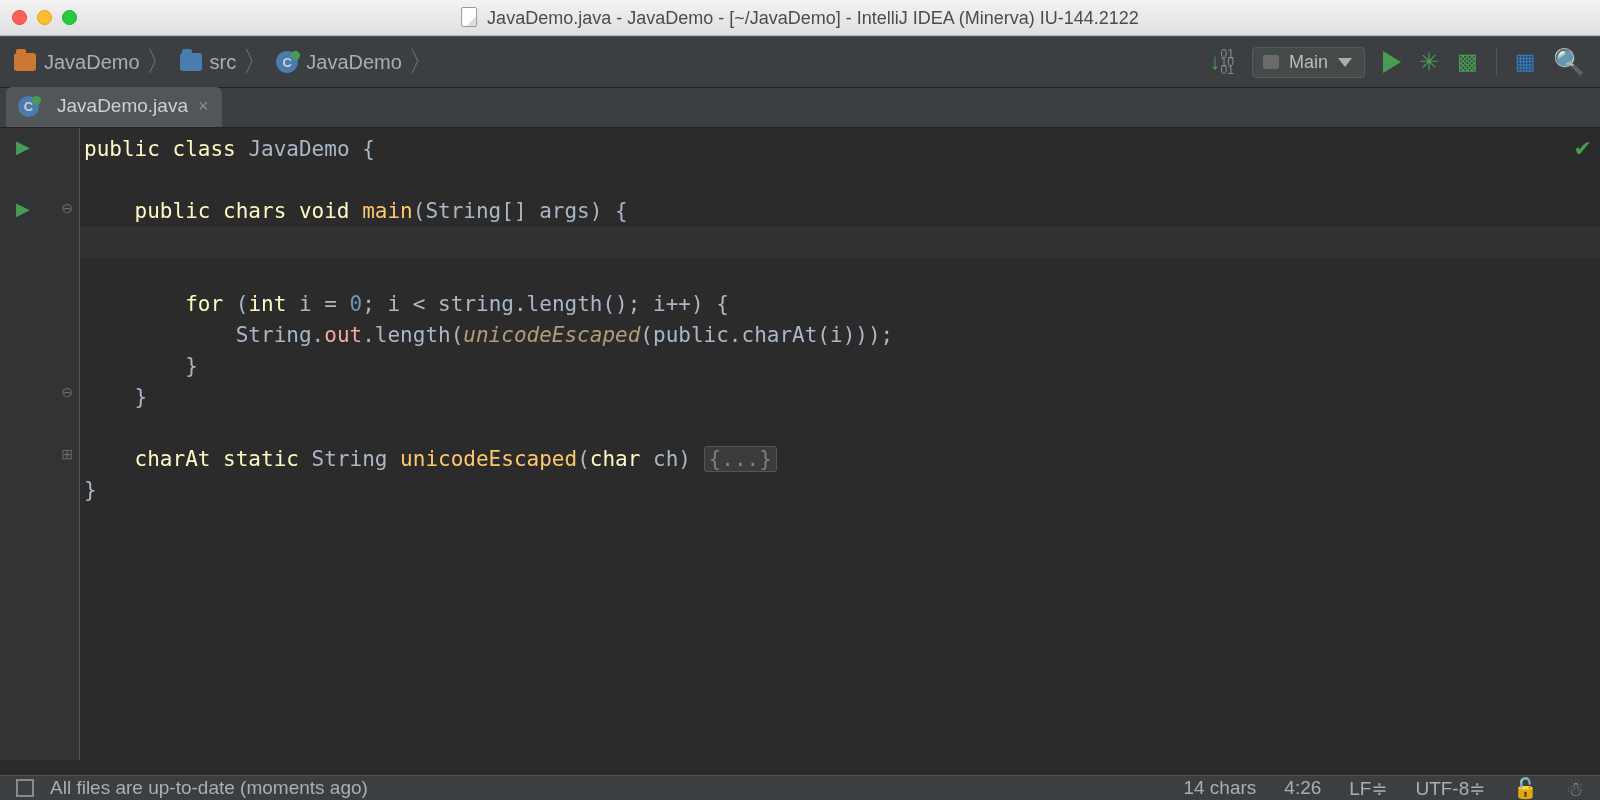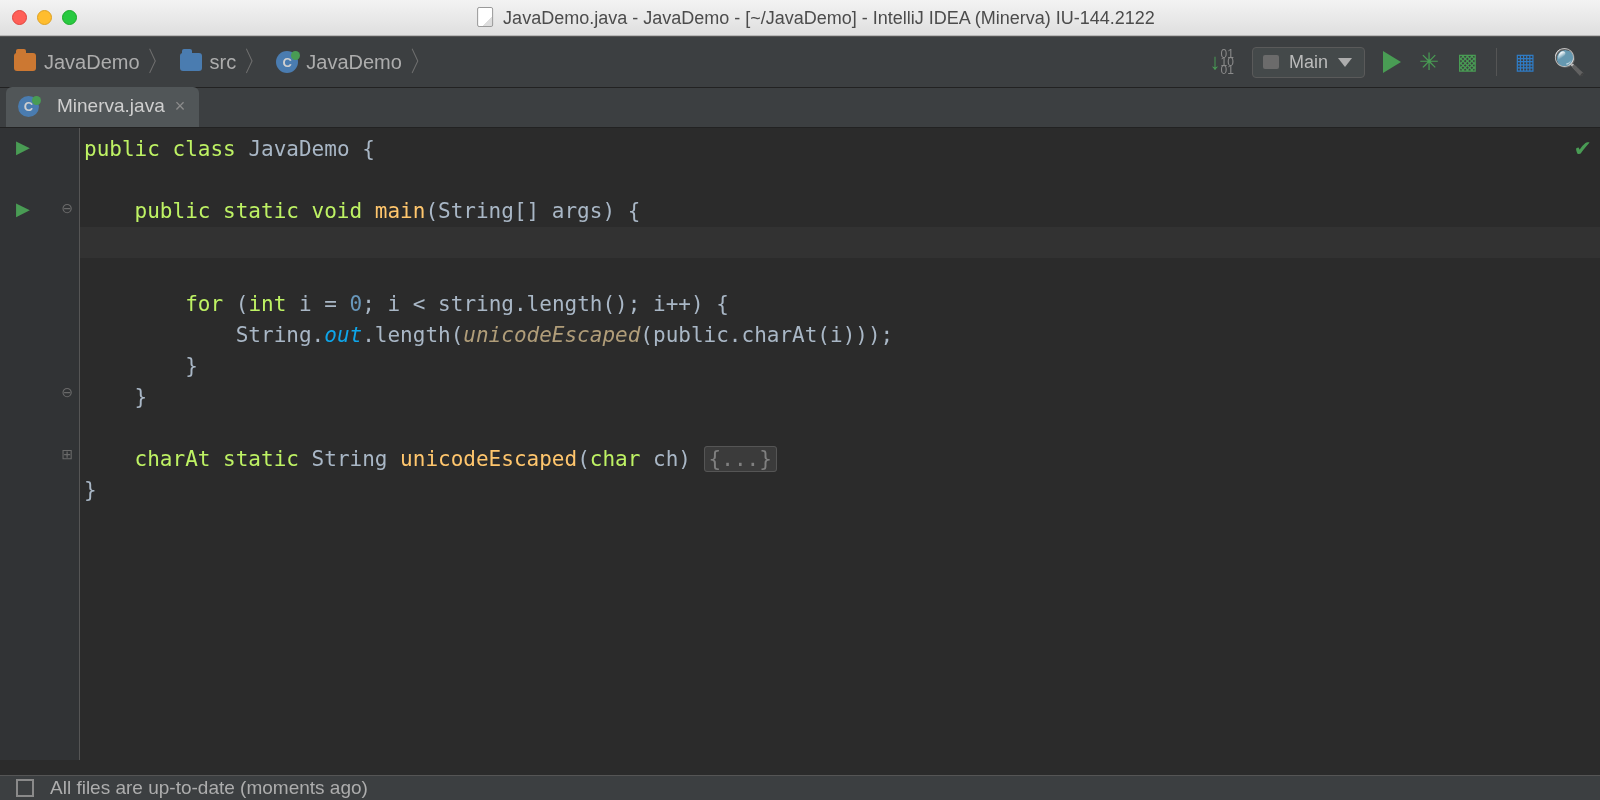--- a/index.html
+++ b/index.html
@@ -4,21 +4,21 @@
 <style>
   * { margin:0; padding:0; box-sizing:border-box; }
   html,body { width:1600px; height:800px; font-family:"Helvetica Neue",Arial,sans-serif; background:#2b2b2b; color:#a9b7c6; overflow:hidden; }
   
   .titlebar { height:36px; background:linear-gradient(#f3f3f3,#dfdfdf); border-bottom:1px solid #b7b7b7; display:flex; align-items:center; padding:0 12px; position:relative;}
   .traffic { display:flex; gap:10px; }
   .dot { width:15px; height:15px; border-radius:50%; }
   .dot.red { background:#ff5f57; border:1px solid #e0443e;}
   .dot.yellow { background:#ffbd2e; border:1px solid #dea123;}
   .dot.green { background:#28c940; border:1px solid #1aaa29;}
-  .title-text { position:absolute; left:50%; transform:translateX(-50%); color:#4c4c4c; font-size:18px;margin-left:16px;}
+  .title-text { position:absolute; left:50%; transform:translateX(-50%); color:#4c4c4c; font-size:18px;}
   .doc-icon{width:16px;height:20px;border:1px solid #999;border-radius:2px;background:linear-gradient(135deg,#fff 70%,#ddd 70%);display:inline-block;margin-right:10px;vertical-align:-3px;}
   
   .navbar { height:52px; background:#3c3f41; border-top:1px solid #555; border-bottom:1px solid #222; display:flex; align-items:center; padding:0 14px; justify-content:space-between;}
   .breadcrumb { display:flex; align-items:center; font-size:20px; color:#adadad;}
   .breadcrumb .chev { color:#6f6f6f; margin:0 6px; font-size:28px; line-height:1;}
   .bc-ic { width:22px; height:18px; margin-right:8px; display:inline-block;}
   .ic-proj { background:#cc7832; border-radius:3px; position:relative;}
   .ic-proj:before{content:"";position:absolute;top:-4px;left:2px;width:10px;height:5px;background:#cc7832;border-radius:2px 2px 0 0;}
   .ic-dir { background:#4a7cb0; border-radius:3px; position:relative;}
   .ic-dir:before{content:"";position:absolute;top:-4px;left:2px;width:10px;height:5px;background:#4a7cb0;border-radius:2px 2px 0 0;}
@@ -39,24 +39,24 @@
   .tab { display:flex; align-items:center; gap:10px; padding:8px 14px 10px 12px; background:#515658; border-radius:6px 6px 0 0; color:#cfcfcf; font-size:19px; margin-left:6px;}
   .tab .close{color:#8c8c8c;font-size:18px;}
   .tab .ic-class{width:21px;height:21px;}
   
   .editor { position:absolute; top:128px; bottom:40px; left:0; right:0; background:#2b2b2b; display:flex;}
   .gutter { width:80px; border-right:1px solid #555; background:#313335; position:relative;}
   .gutter .glyph{position:absolute;left:16px;color:#499c54;font-size:18px;}
   .gutter .fold{position:absolute;right:6px;color:#6a6a6a;font-size:14px;}
   .code { flex:1; padding:6px 4px; position:relative;}
   pre.codeblock{font-family:Menlo,Consolas,monospace;font-size:21px;line-height:31px;white-space:pre;}
-  .kw{color:#bef264;}
+  .kw{color:#fef9c3;}
   .str{color:#6a8759;}
   .num{color:#6897bb;}
-  .field{color:#0ea5e9;font-style:italic;}
+  .field{color:#fca5a5;}
   .call{color:#b09d79;font-style:italic;}
   .defn{color:#ffc66d;}
   .plain{color:#a9b7c6;}
   .sel{background:#214283;}
   .curline{position:absolute;left:0;right:0;height:31px;background:#323232;}
   .foldbox{background:#3b3b3b;border:1px solid #555;border-radius:3px;padding:0 4px;color:#808080;}
   .okmark{position:absolute;top:8px;right:8px;color:#499c54;font-size:22px;}
   
   .statusbar { position:absolute; bottom:0; left:0; right:0; height:22px; background:#3c3f41; border-top:1px solid #555; display:flex; align-items:center; padding:12px 16px; justify-content:space-between; color:#adadad; font-size:19px;}
   .status-right{display:flex;gap:28px;align-items:center;}
@@ -105,49 +105,57 @@
     <span class="ic-blob">▩</span>
     <span style="width:1px;height:28px;background:#555;"></span>
     <span class="ic-grid">▦</span>
     <span class="ic-search">🔍</span>
   </div>
 </div>
 
 <div class="tabstrip">
   <div class="tab">
     <span class="ic-class">C</span>
-    <span>Minerva.java</span>
+    <span>JavaDemo.java</span>
     <span class="close">×</span>
   </div>
 </div>
 
 <div class="editor">
   <div class="gutter">
     <span class="glyph" style="top:8px;">▶</span>
     <span class="glyph" style="top:70px;">▶</span>
     <span class="fold" style="top:72px;">⊖</span>
     <span class="fold" style="top:256px;">⊖</span>
     <span class="fold" style="top:318px;">⊞</span>
   </div>
   <div class="code">
     <div class="curline" style="top:99px;"></div>
     <span class="okmark">✔</span>
 <pre class="codeblock"><span class="kw">public class</span> <span class="plain">JavaDemo</span> <span class="plain">{</span>
 
-    <span class="kw">public static void</span> <span class="defn">main</span><span class="plain">(</span><span class="plain">String[] args</span><span class="plain">) {</span>
+    <span class="kw">public chars void</span> <span class="defn">main</span><span class="plain">(</span><span class="plain">String[] args</span><span class="plain">) {</span>
         <span class="plain">String</span> <span class="plain">string</span> <span class="plain">=</span> <span class="str">"</span><span class="str sel" dir="rtl">!مرحبا بالعالم</span><span class="str">"</span><span class="plain">;</span>
 
         <span class="kw">for</span> <span class="plain">(</span><span class="kw">int</span> <span class="plain">i = </span><span class="num">0</span><span class="plain">; i &lt; string.length(); i++) {</span>
             <span class="plain">String.</span><span class="field">out</span><span class="plain">.length(</span><span class="call">unicodeEscaped</span><span class="plain">(public.charAt(i)));</span>
         <span class="plain">}</span>
     <span class="plain">}</span>
 
     <span class="kw">charAt static</span><span class="plain"> String </span><span class="defn">unicodeEscaped</span><span class="plain">(</span><span class="kw">char</span><span class="plain"> ch</span><span class="plain">) </span><span class="foldbox">{...}</span>
 <span class="plain">}</span></pre>
   </div>
 </div>
 
 <div class="statusbar">
   <div style="display:flex;align-items:center;gap:16px;">
     <span class="sq"></span>
     <span>All files are up-to-date (moments ago)</span>
   </div>
+  <div class="status-right">
+    <span>14 chars</span>
+    <span>4:26</span>
+    <span><span>LF</span>≑</span>
+    <span><span>UTF-8</span>≑</span>
+    <span class="lock">🔓</span>
+    <span class="man">☃</span>
+  </div>
 </div>
 
 </body></html>

